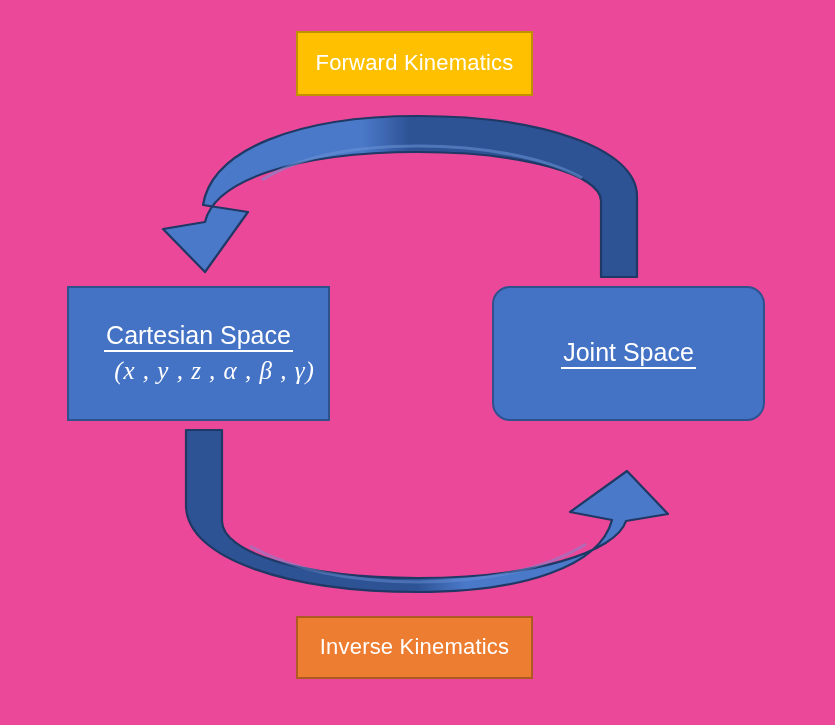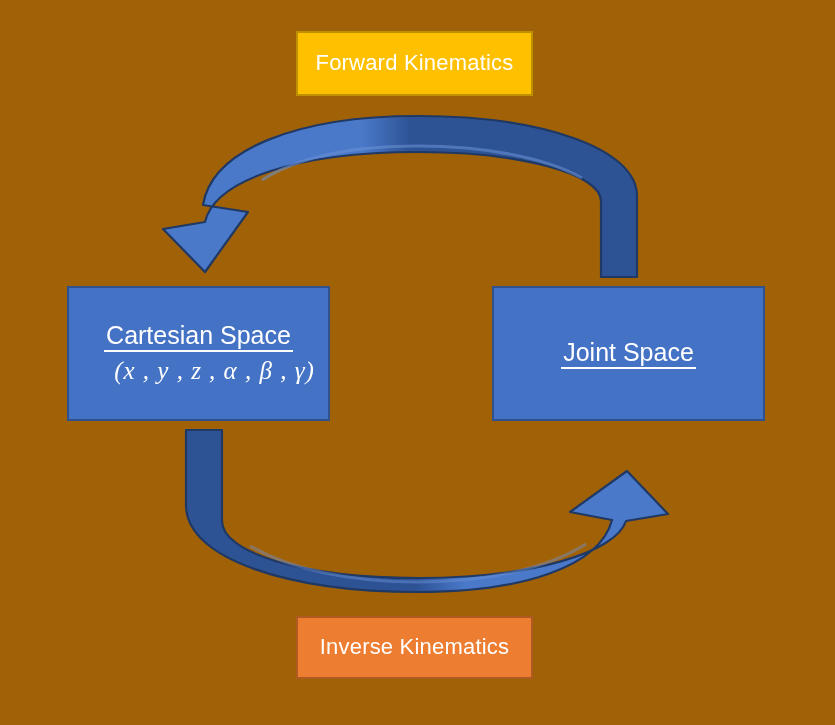--- a/index.html
+++ b/index.html
@@ -105,21 +105,21 @@
     left: 0;
     top: 0;
     width: 835px;
     height: 725px;
     pointer-events: none;
   }
 </style>
 </head>
 <body>
 
-<div id="canvas" style="background: #a16207;">
+<div id="canvas" style="background: #ec4899;">
 
   <svg id="arrows" viewBox="0 0 835 725" width="835" height="725" xmlns="http://www.w3.org/2000/svg">
     <defs>
       <linearGradient id="topArcGrad" x1="0" y1="0" x2="1" y2="0">
         <stop offset="0%" stop-color="#4A79C9"></stop>
         <stop offset="42%" stop-color="#4A79C9"></stop>
         <stop offset="52%" stop-color="#2E5395"></stop>
         <stop offset="100%" stop-color="#2E5395"></stop>
       </linearGradient>
       <linearGradient id="botArcGrad" x1="0" y1="0" x2="1" y2="0">
@@ -177,21 +177,21 @@
     <span class="kinematics-label">Forward Kinematics</span>
   </div>
 
   <div class="node" id="node-cartesian" style="background: rgb(68, 114, 196); border-color: rgb(47, 82, 143); color: rgb(255, 255, 255);">
     <div class="space-inner">
       <span class="space-title">Cartesian Space</span>
       <span class="space-formula" id="cartesian-formula">(x , y , z , α , β , γ)</span>
     </div>
   </div>
 
-  <div class="node" id="node-joint" style="background: rgb(68, 114, 196); border-color: rgb(47, 82, 143); color: rgb(255, 255, 255);">
+  <div class="node" id="node-joint" style="background: rgb(68, 114, 196); border-color: rgb(47, 82, 143); color: rgb(255, 255, 255); border-radius: 18px;">
     <div class="space-inner">
       <span class="space-title">Joint Space</span>
     </div>
   </div>
 
   <div class="node" id="node-inverse" style="background: rgb(237, 125, 49); border-color: rgb(174, 90, 33); color: rgb(255, 255, 255);">
     <span class="kinematics-label">Inverse Kinematics</span>
   </div>
 
 </div>

